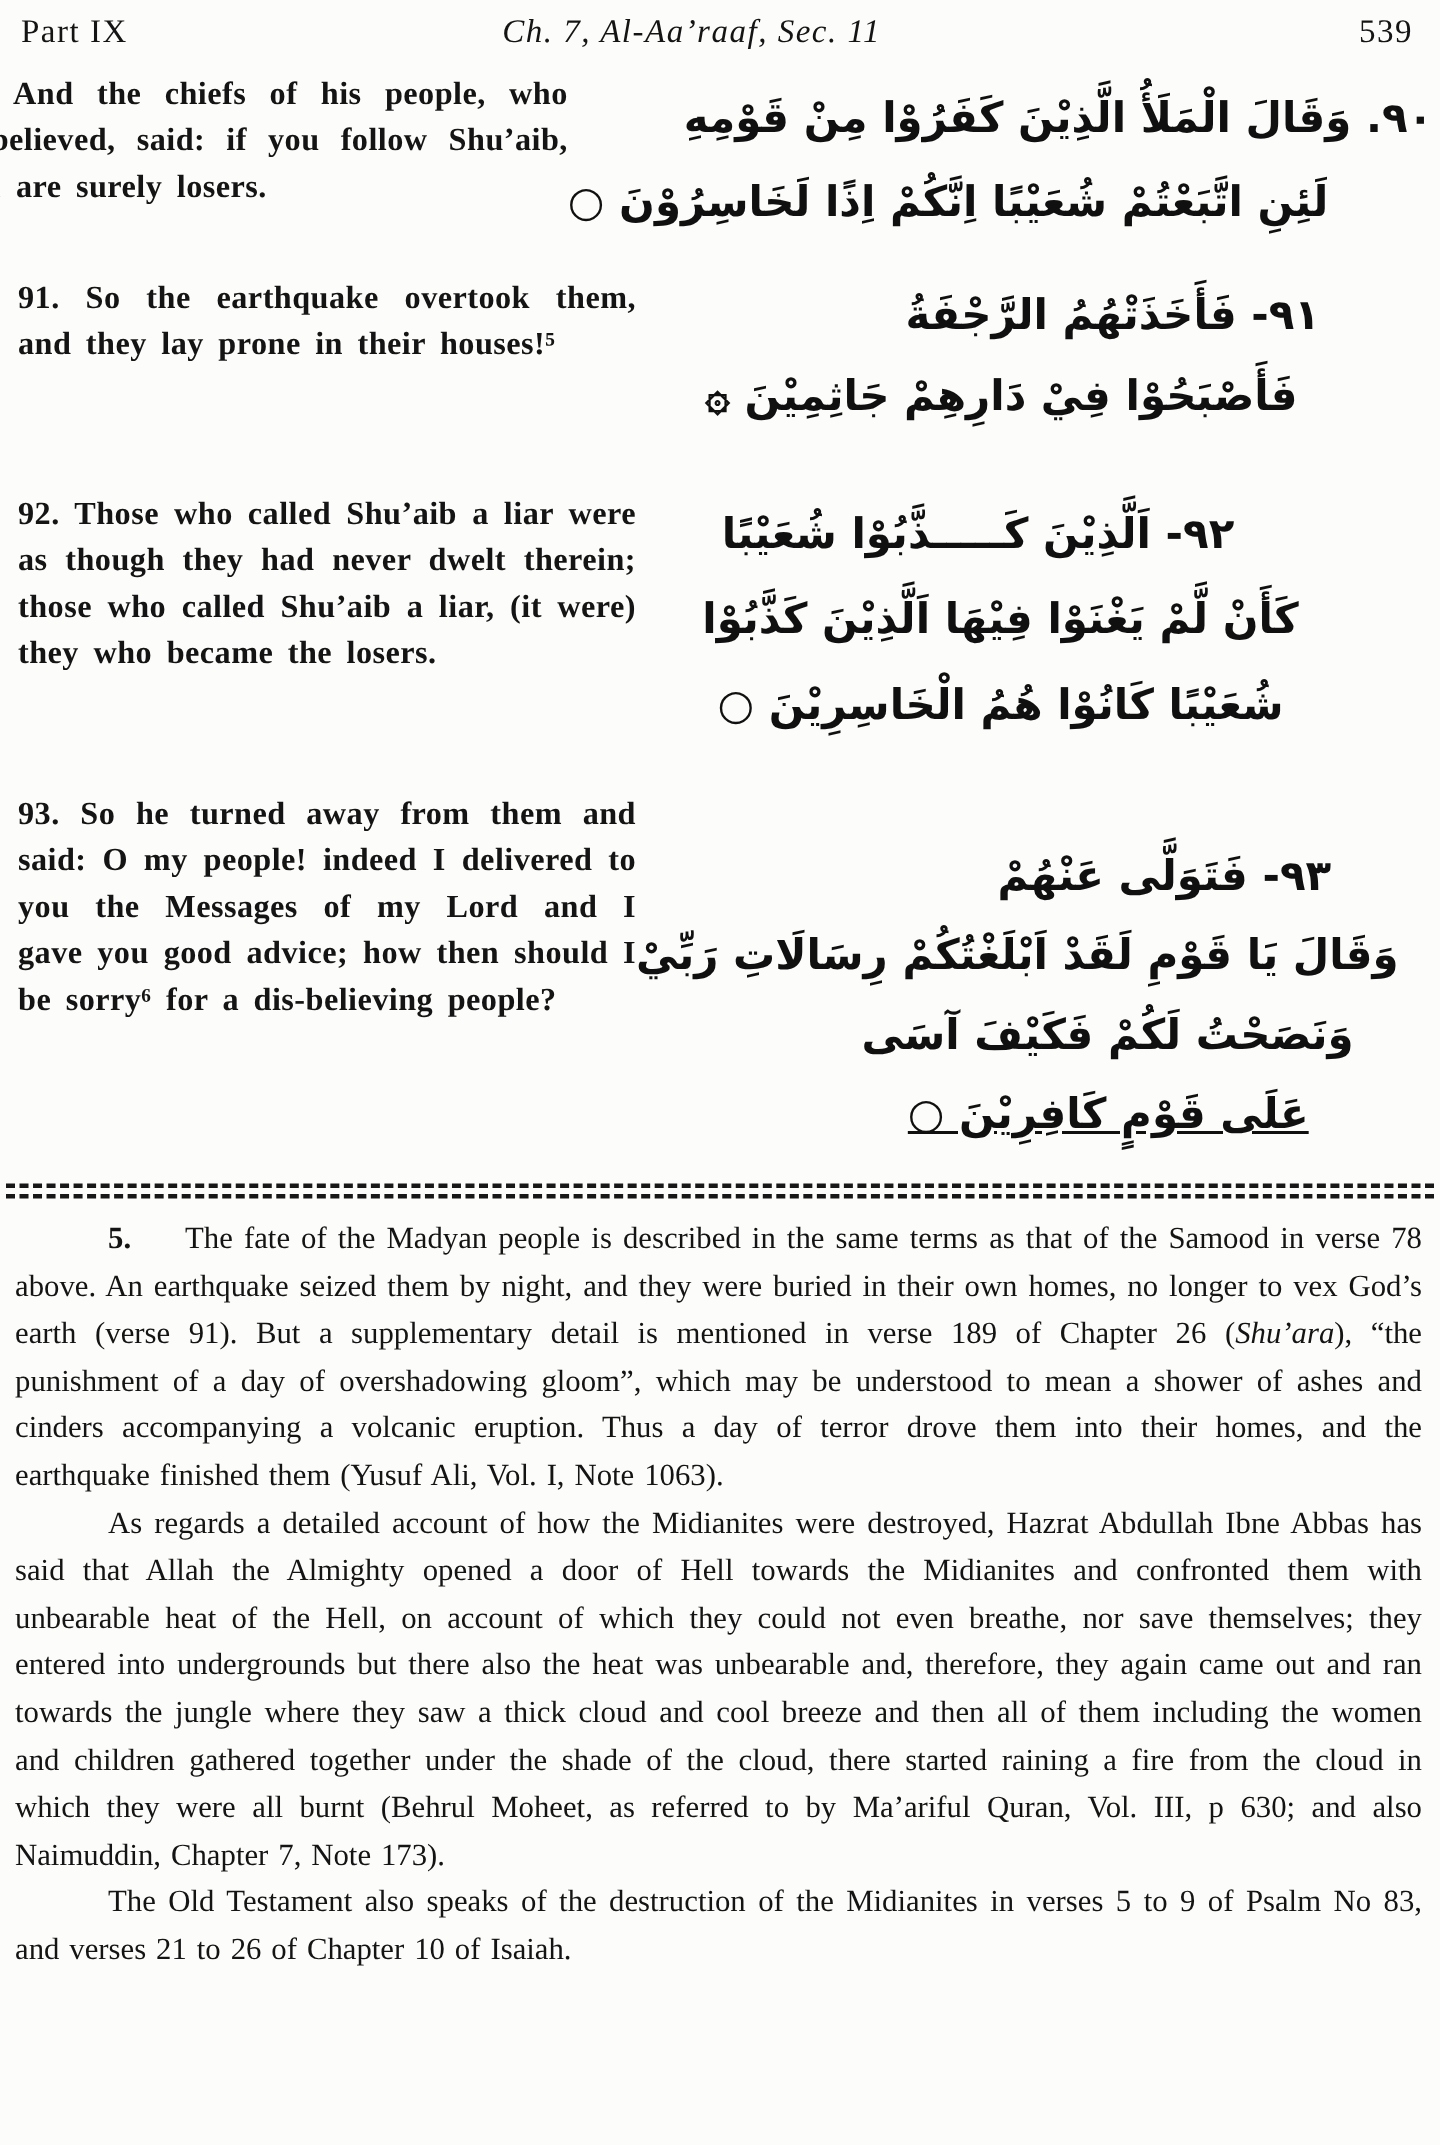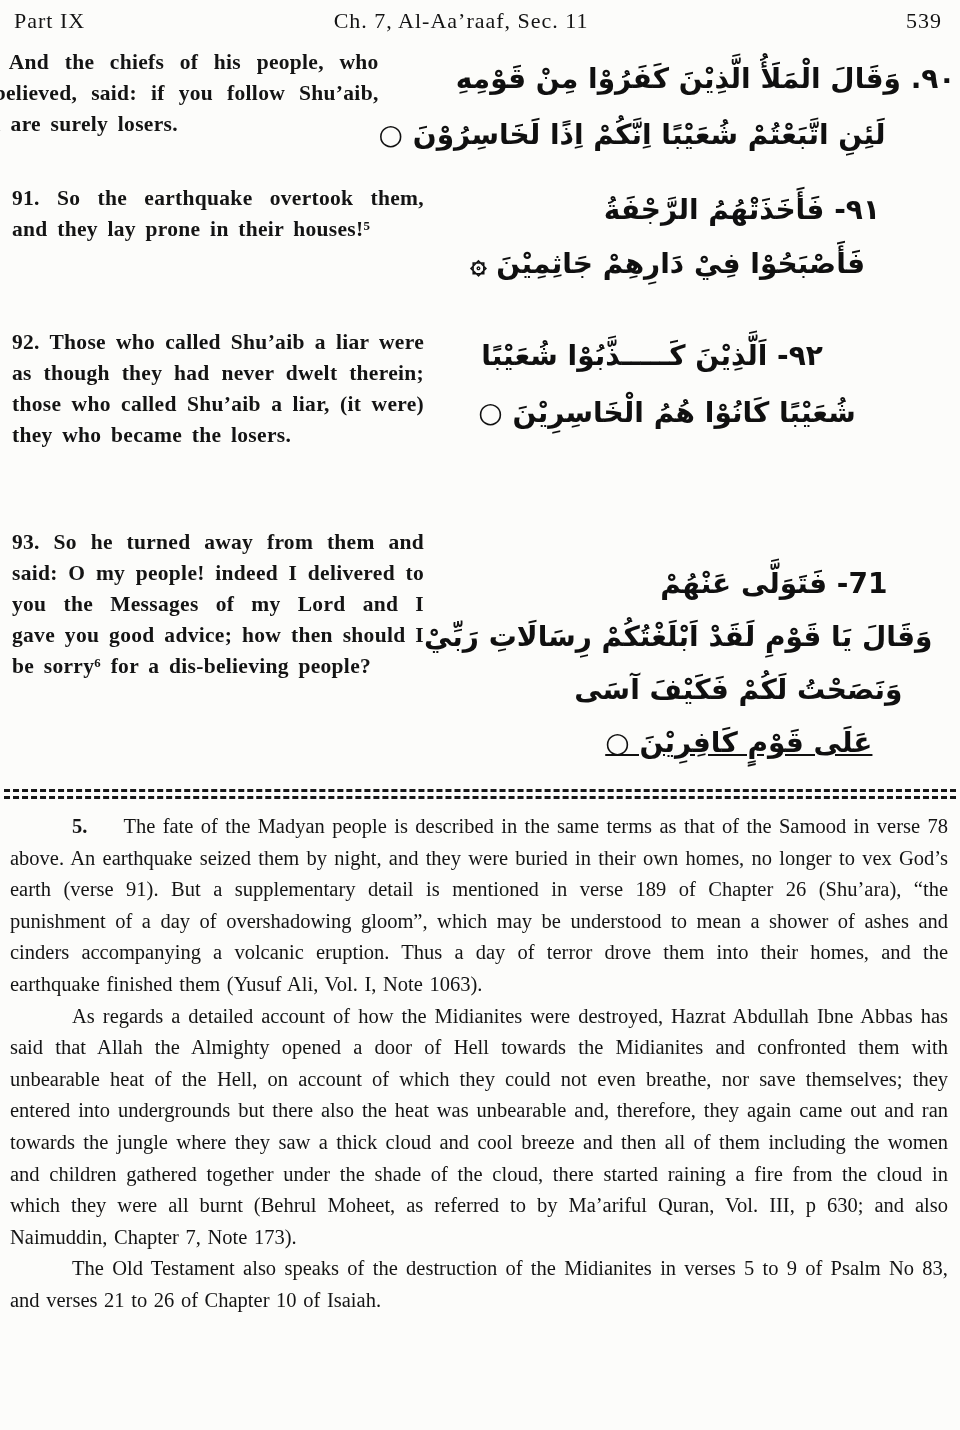--- a/index.html
+++ b/index.html
@@ -13,21 +13,21 @@
   }
   .page{width:960px;height:1110px;position:relative;}
 
   
   .header{
     display:flex;justify-content:space-between;align-items:baseline;
     padding:8px 18px 0 14px;
     font-size:22px;
   }
   .header .part{letter-spacing:1px;}
-  .header .chap{letter-spacing:1px;transform:translateX(-18px);}
+  .header .chap{font-style:italic;letter-spacing:1px;transform:translateX(-18px);}
   .header .pageno{letter-spacing:1px;margin-left:33px;}
 
   
   .verses{padding:0 0 0 12px;}
   .vrow{display:flex;align-items:flex-start;}
   .eng{
     flex:0 0 412px;
     font-weight:bold;
     font-size:21.5px;
     line-height:31px;
@@ -75,21 +75,21 @@
   
   .footnotes{
     padding:12px 12px 0 10px;
     font-size:20.5px;
     line-height:31.6px;
     text-align:justify;
     word-spacing:1.5px;
   }
   .fn p{margin:0;text-indent:62px;}
   .fn .num{font-weight:bold;margin-right:36px;}
-  .fn .ital{}
+  .fn .ital{font-style:italic;}
 </style>
 </head>
 <body>
 
 <div class="page">
 
   <div class="header">
     <span class="part">Part IX</span>
     <span class="chap">Ch. 7, Al-Aa’raaf, Sec. 11</span>
     <span class="pageno">539</span>
@@ -111,28 +111,29 @@
         <span class="aline ind-30">٩١- فَأَخَذَتْهُمُ الرَّجْفَةُ</span>
         <span class="aline ind-45">فَأَصْبَحُوْا فِيْ دَارِهِمْ جَاثِمِيْنَ ۞</span>
 
       </div>
     </div>
 
     <div class="vrow row-92">
       <div class="eng">92.  Those who called Shu’aib a liar were as though they had never dwelt therein; those who called Shu’aib a liar, (it were) they who became the losers.</div>
       <div class="ara">
         <span class="aline ind-30">٩٢- اَلَّذِيْنَ كَـــــذَّبُوْا شُعَيْبًا</span>
+        <span class="aline">كَأَنْ لَّمْ يَغْنَوْا فِيْهَا اَلَّذِيْنَ كَذَّبُوْا</span>
         <span class="aline">شُعَيْبًا كَانُوْا هُمُ الْخَاسِرِيْنَ ○</span>
       </div>
     </div>
 
     <div class="vrow row-93">
       <div class="eng">93.  So he turned away from them and said: O my people! indeed I delivered to you the Messages of my Lord and I gave you good advice; how then should I be sorry⁶ for a dis-believing people?</div>
       <div class="ara">
-        <span class="aline ind-45">71- فَتَوَلَّى عَنْهُمْ</span>
+        <span class="aline ind-45">٩٣- فَتَوَلَّى عَنْهُمْ</span>
         <span class="aline">وَقَالَ يَا قَوْمِ لَقَدْ اَبْلَغْتُكُمْ رِسَالَاتِ رَبِّيْ</span>
         <span class="aline ind-30">وَنَصَحْتُ لَكُمْ فَكَيْفَ آسَى</span>
         <span class="aline ind-60">عَلَى قَوْمٍ كَافِرِيْنَ ○</span>
 
       </div>
     </div>
 
   </div>
 
   <div class="divider"></div>

